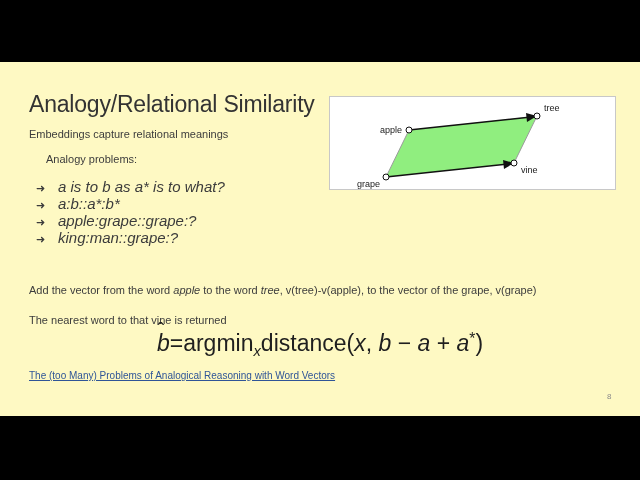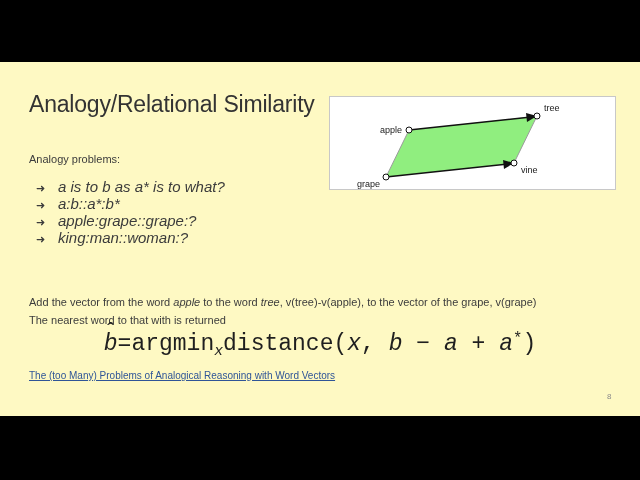--- a/index.html
+++ b/index.html
@@ -48,22 +48,22 @@
     white-space: nowrap;
   }
   .body-line {
     position: absolute;
     left: 29px;
     font-size: 11px;
     color: #3c3c3c;
     white-space: nowrap;
   }
   #line-embeddings { top: 66px; }
-  #line-analogy-problems { top: 91px; }
-  #line-add-vector { top: 222px; margin-top: 12px; }
+  #line-analogy-problems { top: 91px; margin-left: 17px; }
+  #line-add-vector { top: 222px; }
   #line-nearest-word { top: 252px; }
 
   .body-line em { font-style: italic; }
 
   #bullet-list {
     position: absolute;
     left: 36px;
     top: 116px;
     width: 300px;
   }
@@ -101,21 +101,21 @@
     font-size: 9px;
     fill: #1a1a1a;
   }
 
   #formula {
     position: absolute;
     left: 0;
     top: 268px;
     width: 640px;
     text-align: center;
-    font-family: Liberation Mono, monospace;
+    font-family: Liberation Sans, sans-serif;
     font-size: 23px;
     color: #1f1f1f;
   }
   #formula .mi { font-style: italic; }
   #formula .mop { font-style: normal; }
   #formula .sub {
     font-size: 0.64em;
     font-style: italic;
     vertical-align: -0.35em;
   }
@@ -154,45 +154,46 @@
 <body>
 
 <div id="viewport">
 
   <div class="letterbox" id="letterbox-top"></div>
 
   <div id="slide">
 
     <div id="slide-title">Analogy/Relational Similarity</div>
 
+    <div class="body-line" id="line-embeddings">Embeddings capture relational meanings</div>
 
     <div class="body-line" id="line-analogy-problems">Analogy problems:</div>
 
     <div id="bullet-list">
       <div class="bullet-row">
         <span class="bullet-arrow">➜</span>
         <span class="bullet-text">a is to b as a* is to what?</span>
       </div>
       <div class="bullet-row">
         <span class="bullet-arrow">➜</span>
         <span class="bullet-text">a:b::a*:b*</span>
       </div>
       <div class="bullet-row">
         <span class="bullet-arrow">➜</span>
         <span class="bullet-text">apple:grape::grape:?</span>
       </div>
       <div class="bullet-row">
         <span class="bullet-arrow">➜</span>
-        <span class="bullet-text">king:man::woman:?</span>
+        <span class="bullet-text">king:man::grape:?</span>
       </div>
     </div>
 
     <div class="body-line" id="line-add-vector">Add the vector from the word <em>apple</em> to the word <em>tree</em>, v(tree)-v(apple), to the vector of the grape, v(grape)</div>
 
-    <div class="body-line" id="line-nearest-word">The nearest  word to that with is returned</div>
+    <div class="body-line" id="line-nearest-word">The nearest  word to that vine is returned</div>
 
     <div id="figure-box">
       <svg id="figure-svg" viewBox="0 0 285 92">
         <polygon points="79,33 207,19 184,66 56,80" fill="#90ee7f" stroke="none"></polygon>
         <line x1="79" y1="33" x2="56" y2="80" stroke="#9b9b9b" stroke-width="1"></line>
         <line x1="207" y1="19" x2="184" y2="66" stroke="#9b9b9b" stroke-width="1"></line>
         <line x1="79" y1="33" x2="201" y2="20" stroke="#111111" stroke-width="1.6"></line>
         <polygon points="207,19 196,16 197,25" fill="#111111"></polygon>
         <line x1="56" y1="80" x2="178" y2="67" stroke="#111111" stroke-width="1.6"></line>
         <polygon points="184,66 173,63 174,72" fill="#111111"></polygon>

